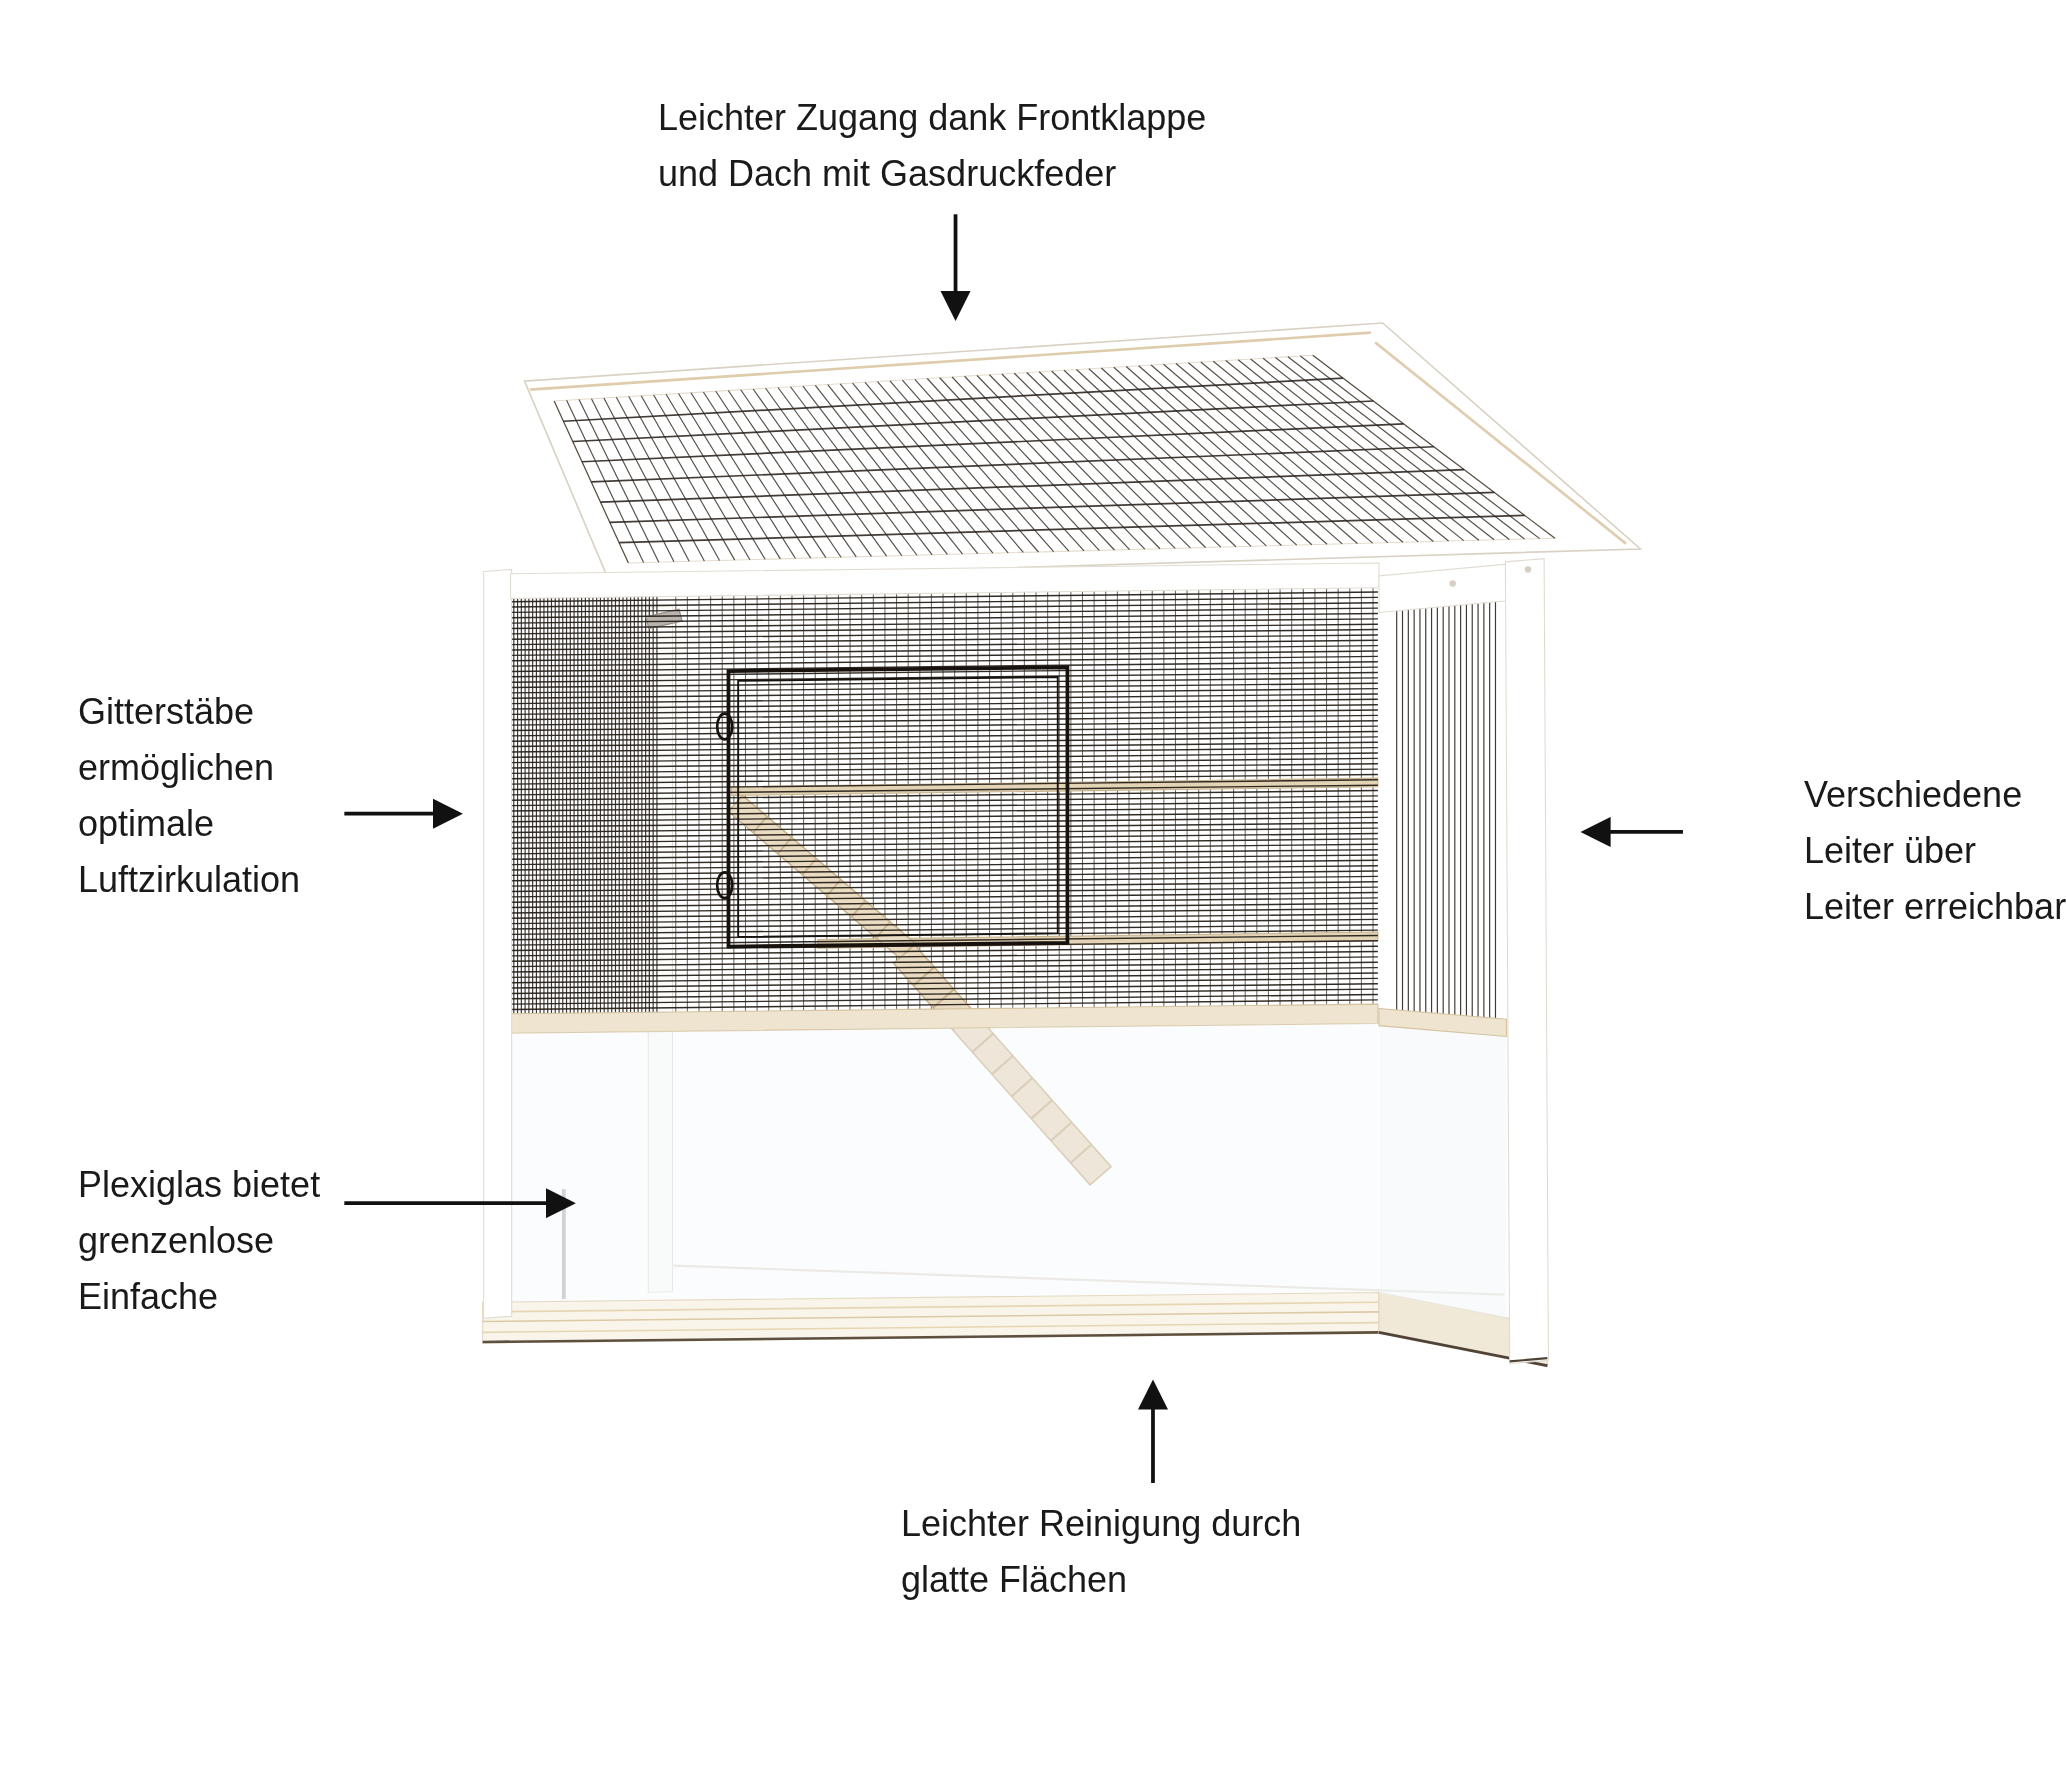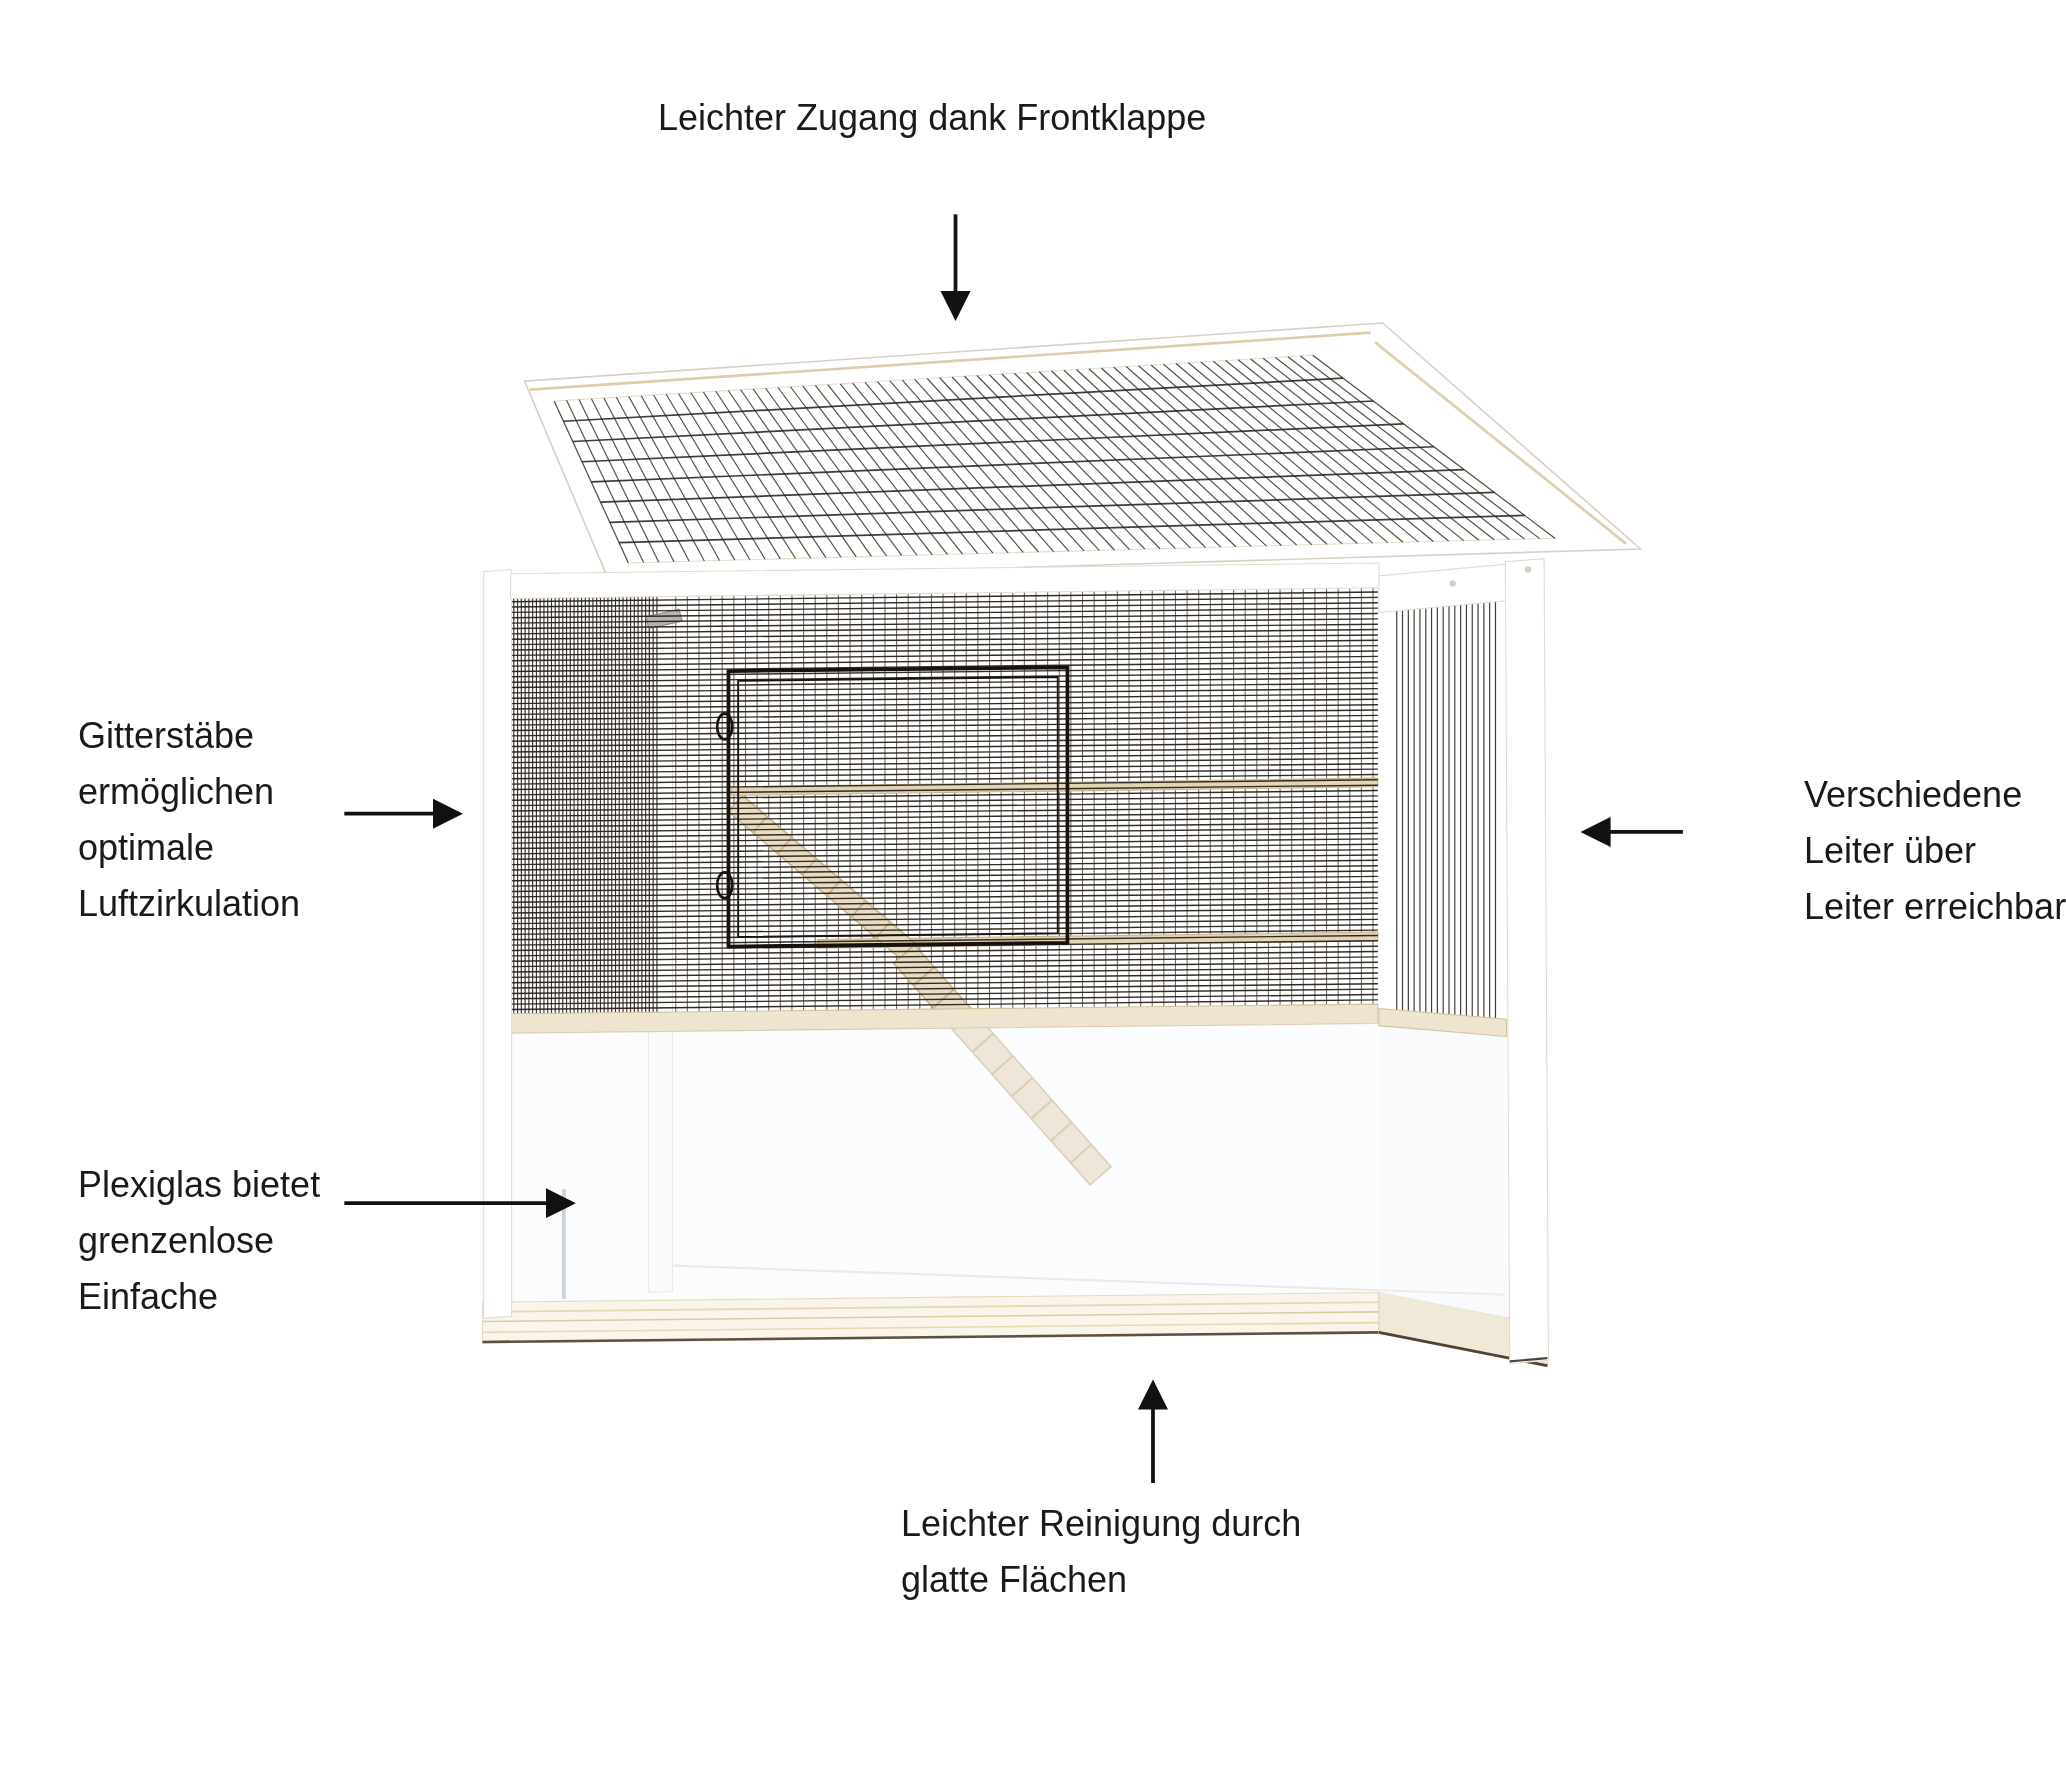--- a/index.html
+++ b/index.html
@@ -388,23 +388,24 @@
       <line x1="1776" y1="398" x2="1776" y2="588" marker-end="url(#arrowhead)"></line>
       <line x1="640" y1="1512" x2="852" y2="1512" marker-end="url(#arrowhead)"></line>
       <line x1="3128" y1="1546" x2="2946" y2="1546" marker-end="url(#arrowhead)"></line>
       <line x1="640" y1="2236" x2="1062" y2="2236" marker-end="url(#arrowhead)"></line>
       <line x1="2143" y1="2756" x2="2143" y2="2572" marker-end="url(#arrowhead)"></line>
     </g>
   </svg>
 
   <div class="ann" style="left:658px;top:90px">
     <div>Leichter Zugang dank Frontklappe</div>
+    <div>und Dach mit Gasdruckfeder</div>
   </div>
 
-  <div class="ann" style="left:78px;top:708px">
+  <div class="ann" style="left:78px;top:684px">
     <div>Gitterstäbe</div>
     <div>ermöglichen</div>
     <div>optimale</div>
     <div>Luftzirkulation</div>
   </div>
 
   <div class="ann" style="left:1804px;top:767px">
     <div>Verschiedene</div>
     <div>Leiter über</div>
     <div>Leiter erreichbar</div>

